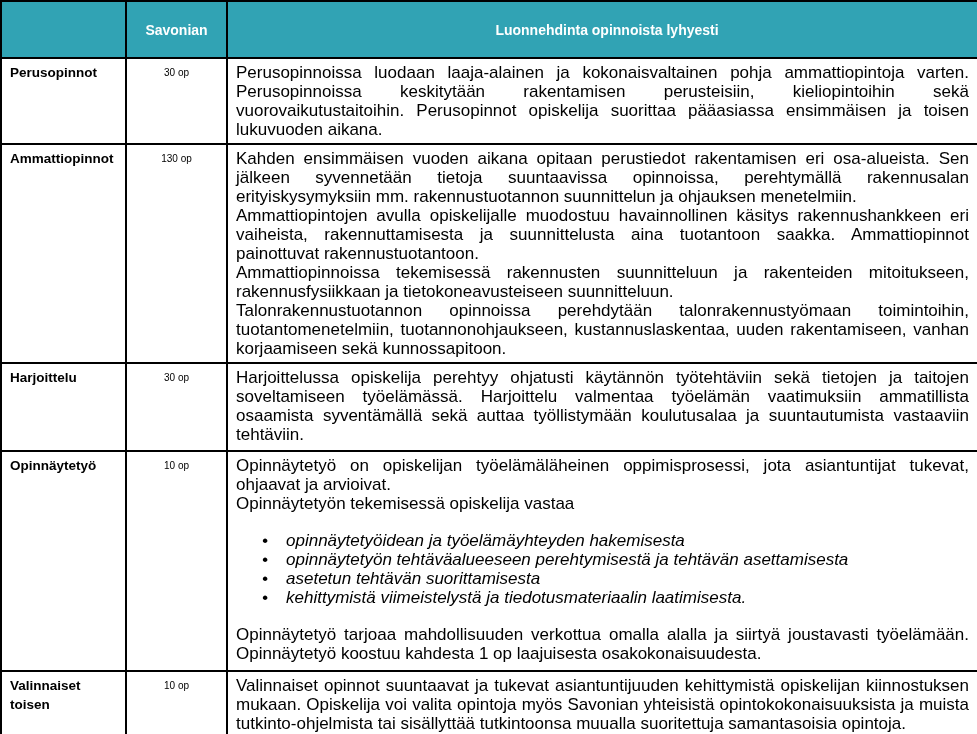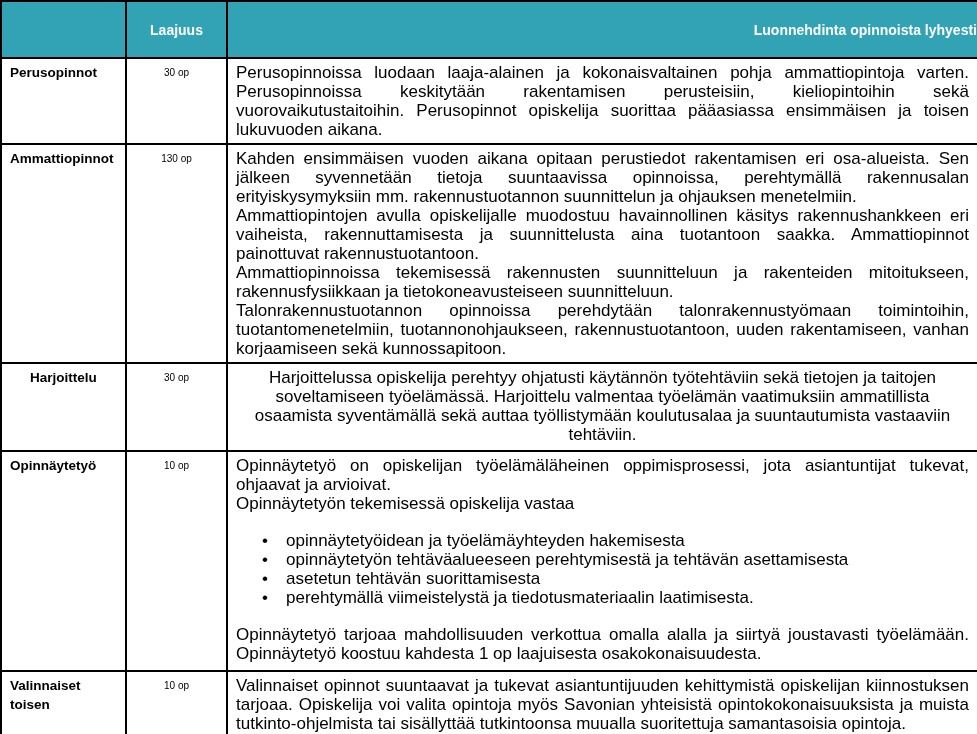--- a/index.html
+++ b/index.html
@@ -20,112 +20,112 @@
   th {
     background: var(--accent, #31a3b4);
     color: #fff;
     font-size: 14px;
     font-weight: bold;
     height: 55px;
     vertical-align: middle;
     padding: 0;
   }
   th.c2 { text-align: center; }
-  th.c3 { text-align: right; padding-left: 9px; }
+  th.c3 { text-align: center; padding-left: 9px; }
   td {
     vertical-align: top;
     padding: 4px 8px;
     font-size: 17px;
     line-height: 19px;
   }
   td.c1 { font-weight: bold; font-size: 13.5px; }
   td.c2 { text-align: center; font-size: 10px; }
   td.c3 { text-align: justify; }
   .para { margin: 0; }
   .spacer { height: 18px; }
   ul.bullets { list-style: none; margin: 0; padding: 0; text-align: left; }
-  ul.bullets li { position: relative; padding-left: 50px; }
+  ul.bullets li { position: relative; padding-left: 50px; font-style: italic; }
   ul.bullets li::before {
     content: "\2022";
     position: absolute;
     left: 26px;
     top: 0;
   }
   
   tr.row-0 td { height: 73px; }
   tr.row-1 td { height: 190px; margin-left: 36px; }
-  tr.row-2 td { height: 78px; text-align: center; }
+  tr.row-2 td { height: 78px; }
   tr.row-3 td { height: 210px; border-radius: 20px; }
   tr.row-4 td { height: 74px; }
   tr.row-5 td { height: 14px; }
 </style>
 </head>
 <body>
 
 <div class="page">
   <table class="curriculum">
     <colgroup>
       <col class="c1">
         <col class="c2">
         <col class="c3">
     </colgroup>
     <thead>
       <tr>
         <th class="c1"></th>
-        <th class="c2">Laajuus</th>
+        <th class="c2">Savonian</th>
         <th class="c3">Luonnehdinta opinnoista lyhyesti</th>
       </tr>
     </thead>
     <tbody>
         <tr class="row-0">
           <td class="c1">Perusopinnot</td>
           <td class="c2">30 op</td>
           <td class="c3">
             <div class="para">Perusopinnoissa luodaan laaja-alainen ja kokonaisvaltainen pohja ammattiopintoja varten. Perusopinnoissa keskitytään rakentamisen perusteisiin, kieliopintoihin sekä vuorovaikutustaitoihin. Perusopinnot opiskelija suorittaa pääasiassa ensimmäisen ja toisen lukuvuoden aikana.</div>
           </td>
         </tr>
         <tr class="row-1">
           <td class="c1">Ammattiopinnot</td>
           <td class="c2">130 op</td>
           <td class="c3">
             <div class="para">Kahden ensimmäisen vuoden aikana opitaan perustiedot rakentamisen eri osa-alueista. Sen jälkeen syvennetään tietoja suuntaavissa opinnoissa, perehtymällä rakennusalan erityiskysymyksiin mm. rakennustuotannon suunnittelun ja ohjauksen menetelmiin.</div>
             <div class="para">Ammattiopintojen avulla opiskelijalle muodostuu havainnollinen käsitys rakennushankkeen eri vaiheista, rakennuttamisesta ja suunnittelusta aina tuotantoon saakka. Ammattiopinnot painottuvat rakennustuotantoon.</div>
             <div class="para">Ammattiopinnoissa tekemisessä rakennusten suunnitteluun ja rakenteiden mitoitukseen, rakennusfysiikkaan ja tietokoneavusteiseen suunnitteluun.</div>
-            <div class="para">Talonrakennustuotannon opinnoissa perehdytään talonrakennustyömaan toimintoihin, tuotantomenetelmiin, tuotannonohjaukseen, rakennustuotantoon, uuden rakentamiseen, vanhan korjaamiseen sekä kunnossapitoon.</div>
+            <div class="para">Talonrakennustuotannon opinnoissa perehdytään talonrakennustyömaan toimintoihin, tuotantomenetelmiin, tuotannonohjaukseen, kustannuslaskentaa, uuden rakentamiseen, vanhan korjaamiseen sekä kunnossapitoon.</div>
           </td>
         </tr>
         <tr class="row-2">
           <td class="c1">Harjoittelu</td>
           <td class="c2">30 op</td>
           <td class="c3">
             <div class="para">Harjoittelussa opiskelija perehtyy ohjatusti käytännön työtehtäviin sekä tietojen ja taitojen soveltamiseen työelämässä. Harjoittelu valmentaa työelämän vaatimuksiin ammatillista osaamista syventämällä sekä auttaa työllistymään koulutusalaa ja suuntautumista vastaaviin tehtäviin.</div>
           </td>
         </tr>
         <tr class="row-3">
           <td class="c1">Opinnäytetyö</td>
           <td class="c2">10 op</td>
           <td class="c3">
             <div class="para">Opinnäytetyö on opiskelijan työelämäläheinen oppimisprosessi, jota asiantuntijat tukevat, ohjaavat ja arvioivat.</div>
             <div class="para">Opinnäytetyön tekemisessä opiskelija vastaa</div>
             <div class="spacer"></div>
             <ul class="bullets">
               <li>opinnäytetyöidean ja työelämäyhteyden hakemisesta</li>
               <li>opinnäytetyön tehtäväalueeseen perehtymisestä ja tehtävän asettamisesta</li>
               <li>asetetun tehtävän suorittamisesta</li>
-              <li>perehtymällä viimeistelystä ja tiedotusmateriaalin laatimisesta.</li>
+              <li>kehittymistä viimeistelystä ja tiedotusmateriaalin laatimisesta.</li>
             </ul>
             <div class="spacer"></div>
             <div class="para">Opinnäytetyö tarjoaa mahdollisuuden verkottua omalla alalla ja siirtyä joustavasti työelämään. Opinnäytetyö koostuu kahdesta 1 op laajuisesta osakokonaisuudesta.</div>
           </td>
         </tr>
         <tr class="row-4">
           <td class="c1">Valinnaiset toisen</td>
           <td class="c2">10 op</td>
           <td class="c3">
-            <div class="para">Valinnaiset opinnot suuntaavat ja tukevat asiantuntijuuden kehittymistä opiskelijan kiinnostuksen tarjoaa. Opiskelija voi valita opintoja myös Savonian yhteisistä opintokokonaisuuksista ja muista tutkinto-ohjelmista tai sisällyttää tutkintoonsa muualla suoritettuja samantasoisia opintoja.</div>
+            <div class="para">Valinnaiset opinnot suuntaavat ja tukevat asiantuntijuuden kehittymistä opiskelijan kiinnostuksen mukaan. Opiskelija voi valita opintoja myös Savonian yhteisistä opintokokonaisuuksista ja muista tutkinto-ohjelmista tai sisällyttää tutkintoonsa muualla suoritettuja samantasoisia opintoja.</div>
           </td>
         </tr>
         <tr class="row-5">
           <td class="c1">Yhteensä</td>
           <td class="c2">210 op</td>
           <td class="c3"></td>
         </tr>
       </tbody>
   </table>
 

